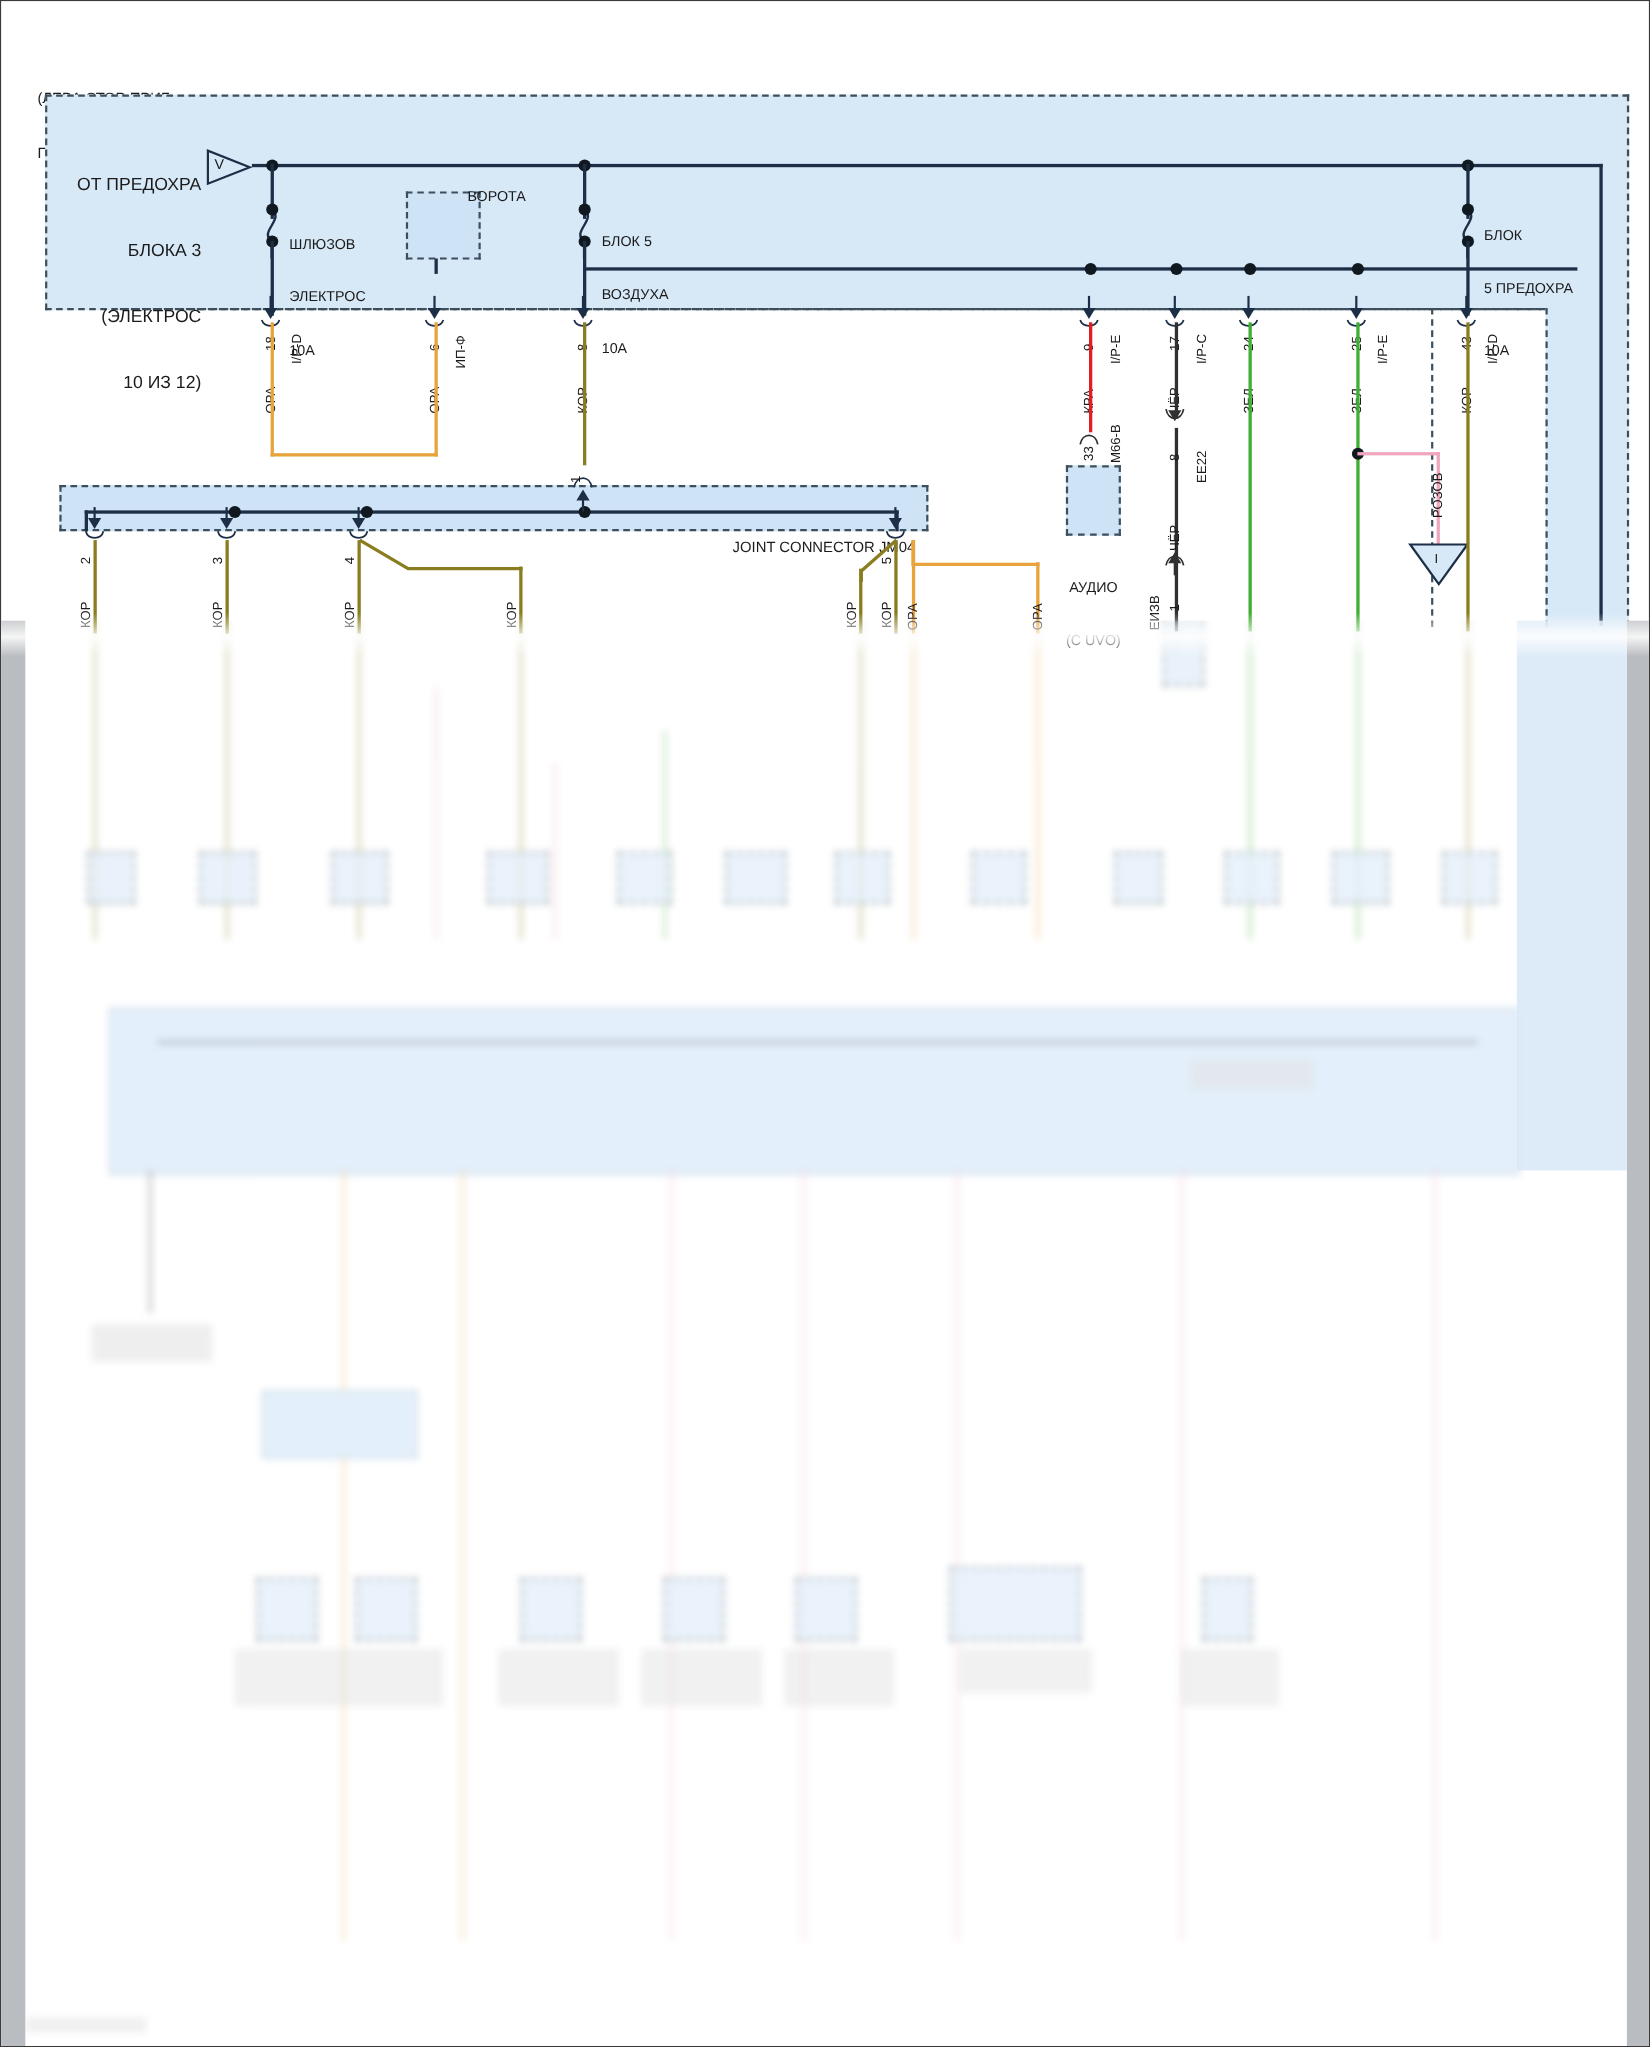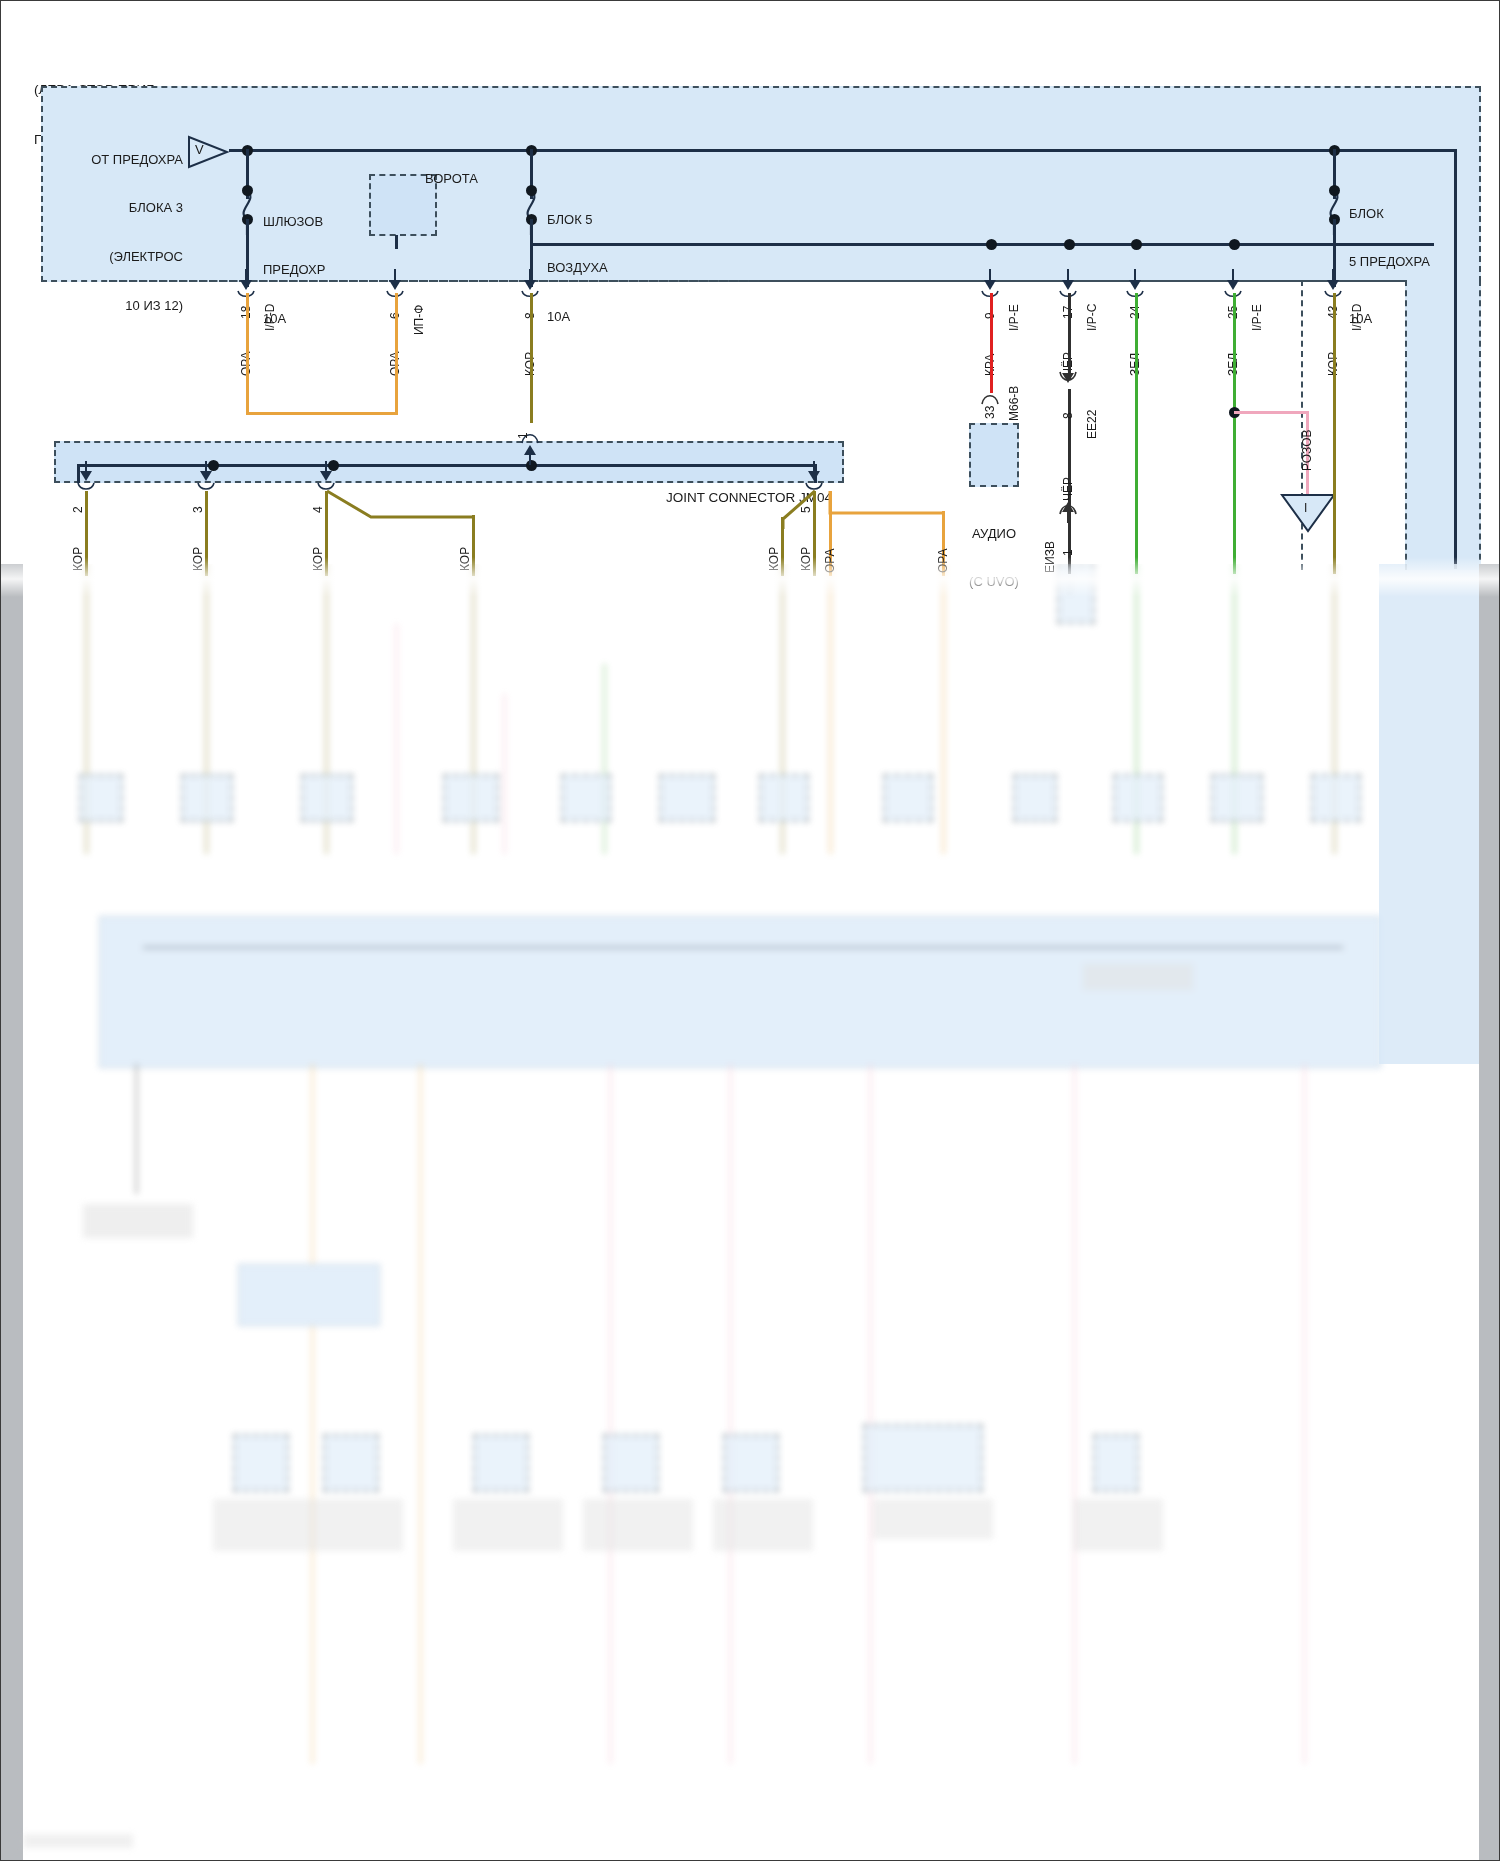--- a/index.html
+++ b/index.html
@@ -53,21 +53,21 @@
 
   <div class="module abs" style="left:40px;top:85px;width:1440px;height:196px;"></div>
 
   <div class="abs" style="left:1404px;top:85px;width:76px;height:196px;background:#d7e8f7;border-top:2px dashed #3d4f5c;border-right:2px dashed #3d4f5c;box-sizing:border-box;"></div>
 
   <div class="abs" style="left:1404px;top:279px;width:76px;height:290px;background:#d7e8f7;border-left:2px dashed #3d4f5c;border-right:2px dashed #3d4f5c;box-sizing:border-box;"></div>
 
   <div class="abs" style="left:108px;top:279px;width:1296px;height:0;border-top:2px dashed #3d4f5c;"></div>
   <div class="abs" style="left:1300px;top:279px;width:104px;height:290px;border-left:2px dashed #3d4f5c;box-sizing:border-box;"></div>
 
-  <div class="abs txt" style="left:60px;top:118px;width:122px;text-align:right;font-size:13px;">
+  <div class="abs txt" style="left:60px;top:118px;width:122px;text-align:right;font-size:16px;">
     <div>ОТ ПРЕДОХРА</div>
     <div>БЛОКА 3</div>
     <div>(ЭЛЕКТРОС</div>
     <div>10 ИЗ 12)</div>
   </div>
   <svg class="abs" style="left:186px;top:134px;" width="44" height="34">
     <polygon points="2,2 2,32 40,17" fill="#d7e8f7" stroke="#1d2f47" stroke-width="2"></polygon>
   </svg>
   <div class="abs txt" style="left:194px;top:141px;font-size:13px;">V</div>
 
@@ -80,21 +80,21 @@
 
   <div class="w wv c-dkblue abs" style="left:245px;top:148px;height:50px;"></div>
   <svg class="abs" style="left:238px;top:188px;" width="18" height="50">
     <path d="M8,2 C20,10 -4,22 8,30 L8,46" fill="none" stroke="#1d2f47" stroke-width="2.2"></path>
   </svg>
   <div class="dot abs" style="left:241px;top:184px;"></div>
   <div class="dot abs" style="left:241px;top:213px;"></div>
   <div class="w wv c-dkblue abs" style="left:245px;top:218px;height:68px;"></div>
   <div class="abs txt" style="left:262px;top:180px;font-size:13px;">
     <div>ШЛЮЗОВ</div>
-    <div>ПРЕДОХР</div>
+    <div>ЭЛЕКТРОС</div>
     <div>10А</div>
   </div>
 
   <div class="conn-box abs" style="left:368px;top:173px;width:68px;height:62px;"></div>
   <div class="abs txt" style="left:424px;top:170px;font-size:13px;">ВОРОТА</div>
   <div class="w wv c-dkblue abs" style="left:394px;top:234px;height:14px;"></div>
 
   <div class="w wv c-dkblue abs" style="left:529px;top:148px;height:50px;"></div>
   <svg class="abs" style="left:522px;top:188px;" width="18" height="50">
     <path d="M8,2 C20,10 -4,22 8,30 L8,46" fill="none" stroke="#1d2f47" stroke-width="2.2"></path>

